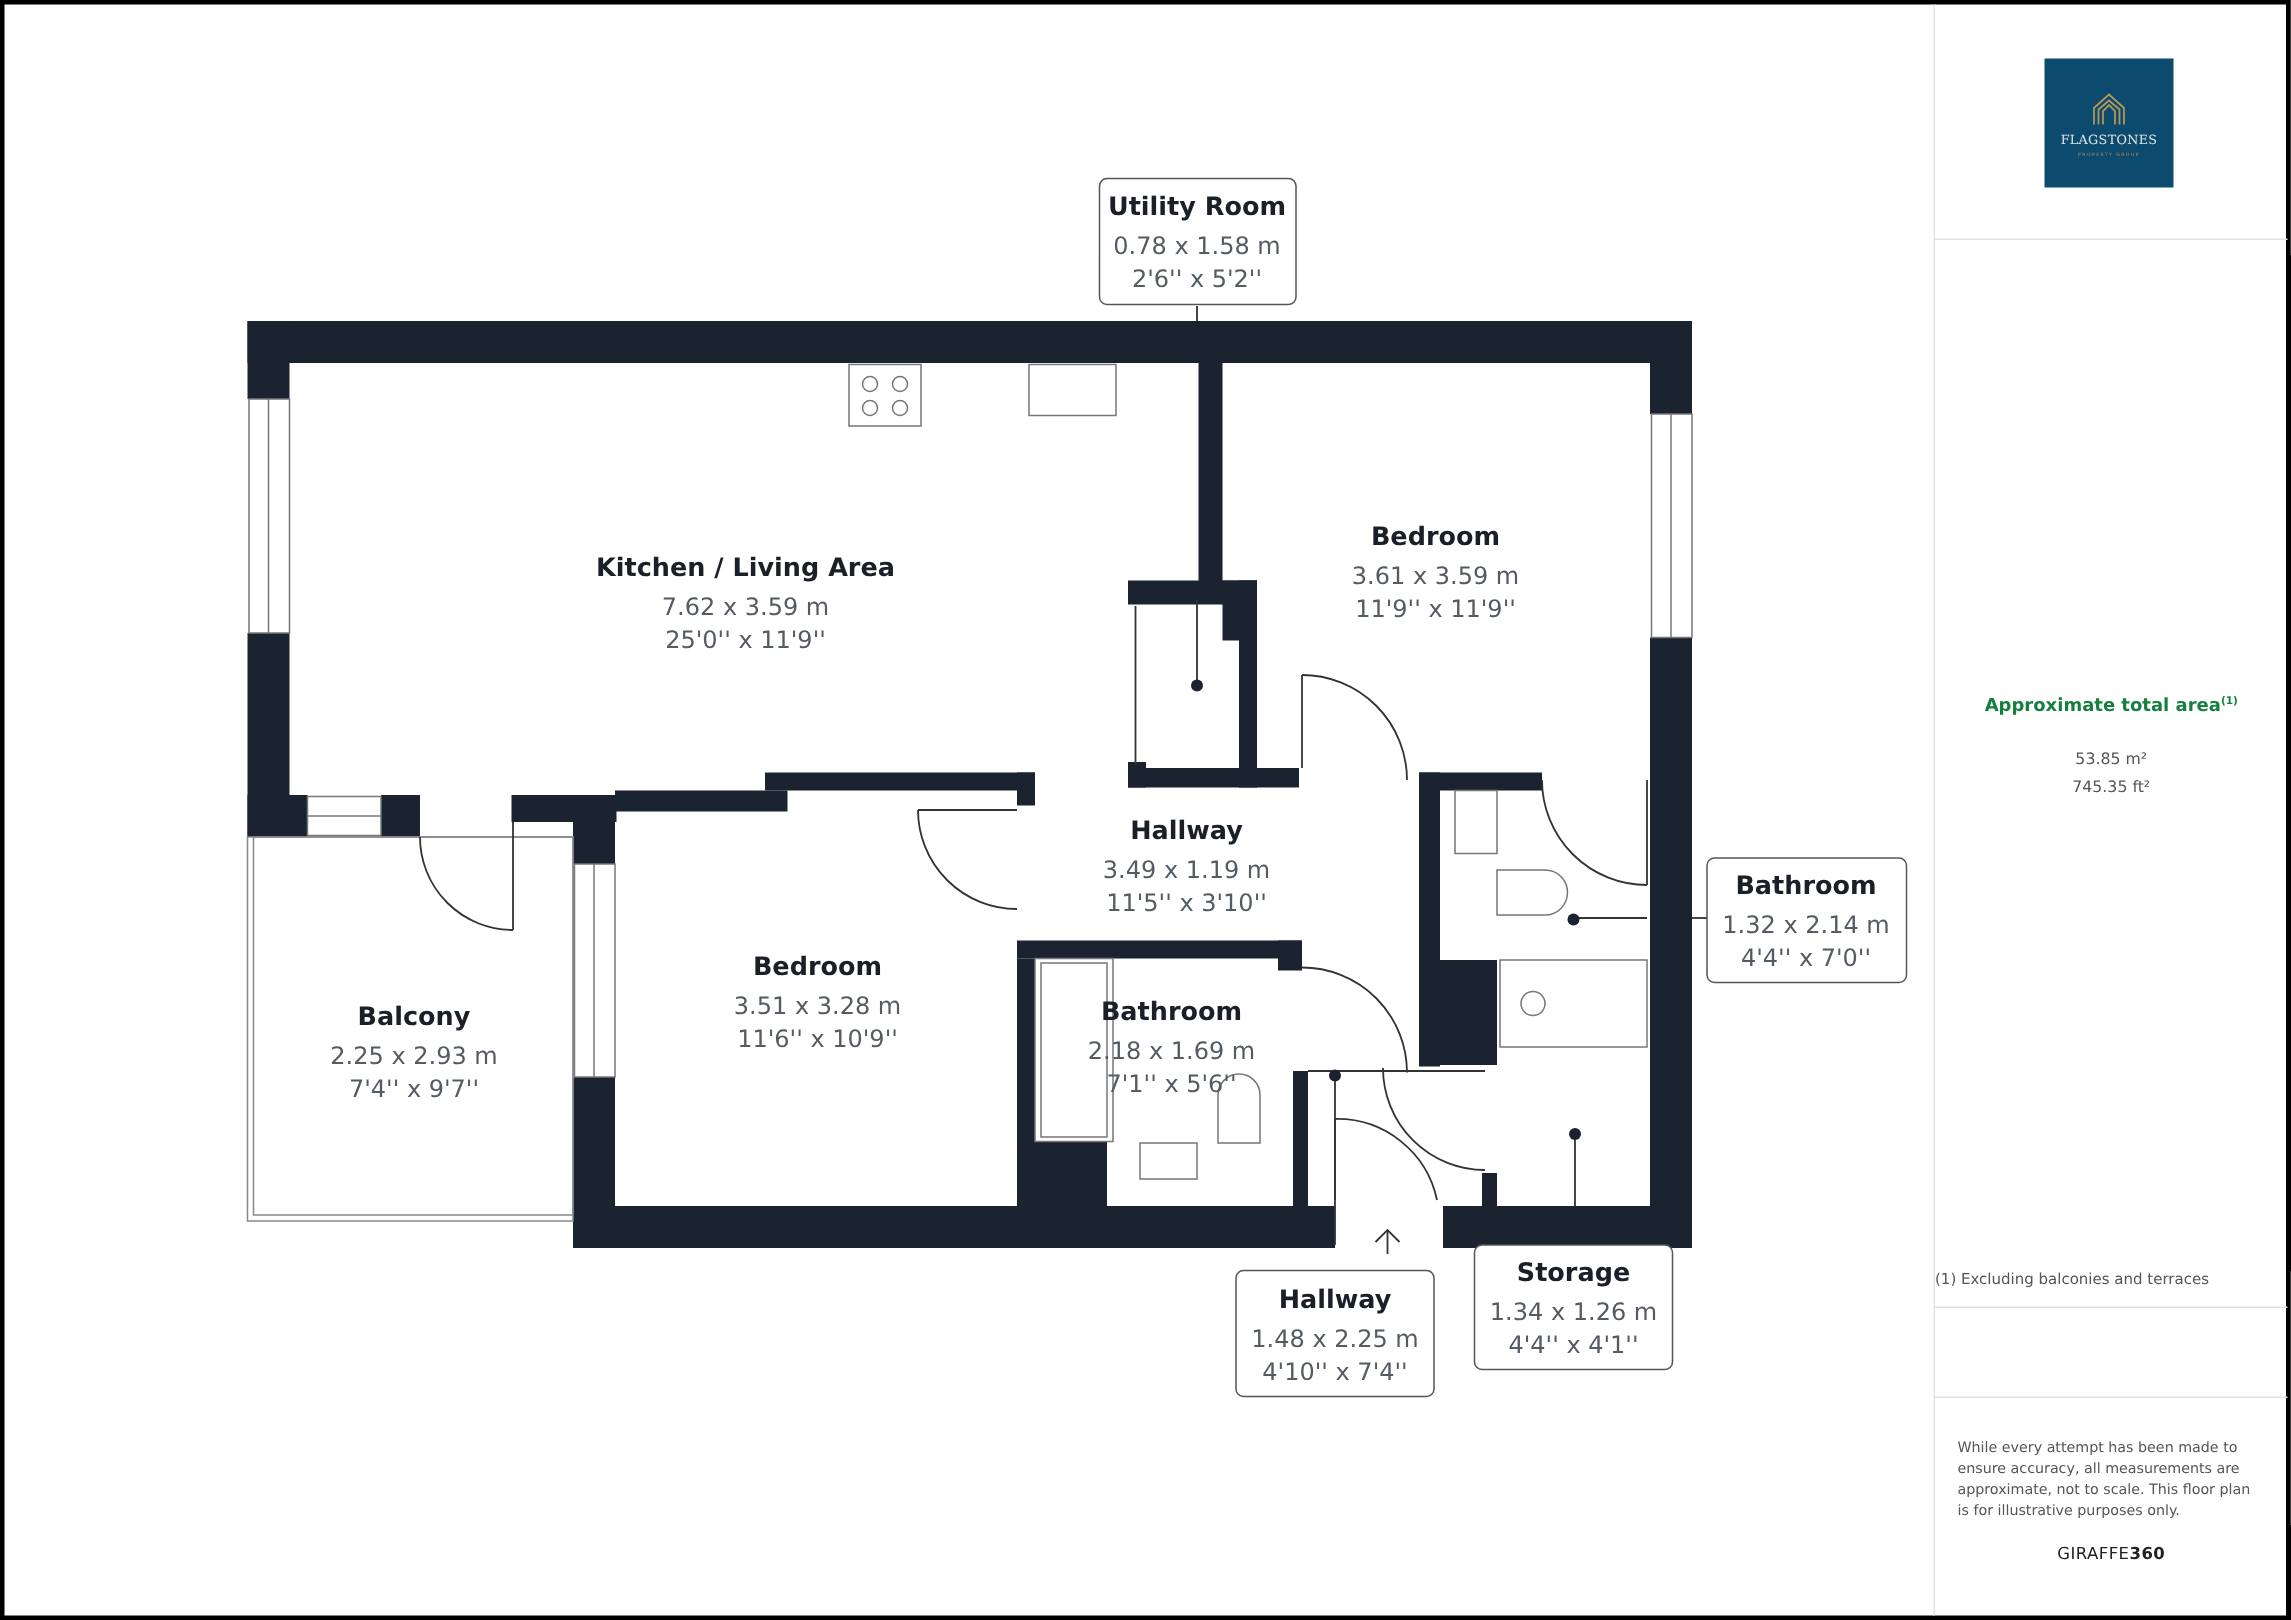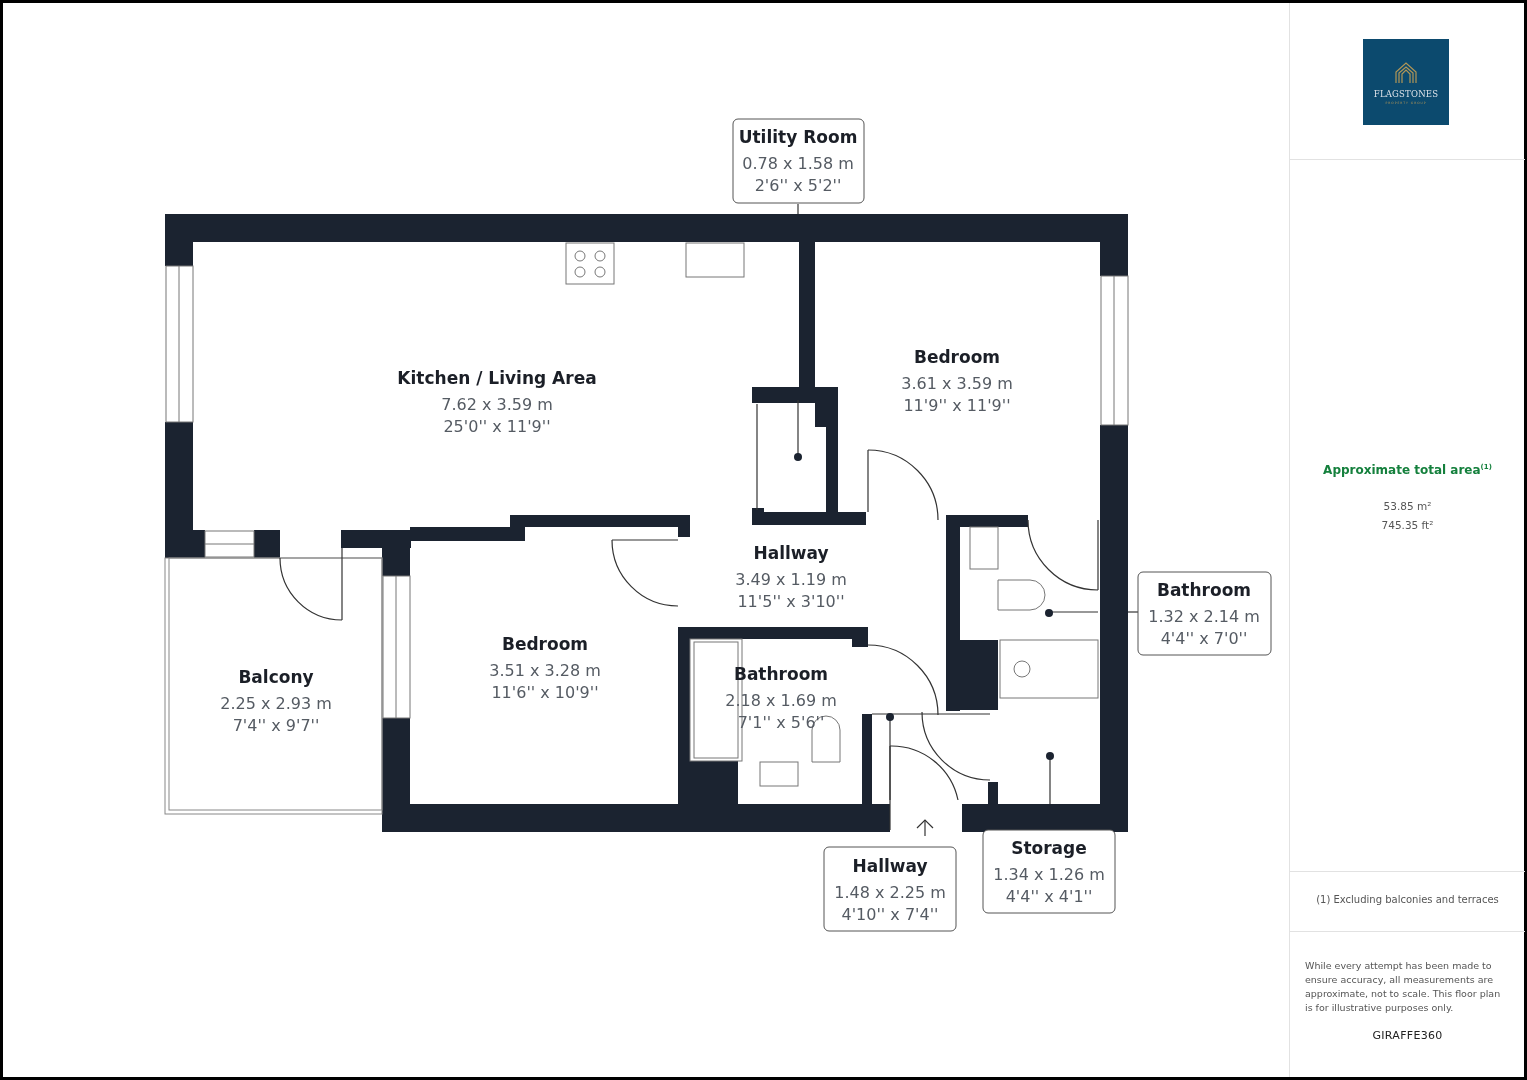--- a/index.html
+++ b/index.html
@@ -6,24 +6,24 @@
   body { width:1527px; height:1080px; position:relative; overflow:hidden; font-family:"DejaVu Sans", "Liberation Sans", sans-serif; }
   .page { position:absolute; left:3px; top:3px; width:1521px; height:1074px; background:#fff; }
   .sidebar { position:absolute; left:1286px; top:0; width:235px; height:1074px; border-left:1px solid #e2e2e2; }
   .sb-sec { position:absolute; left:0; width:235px; border-bottom:1px solid #e2e2e2; }
   .logo { position:absolute; left:73px; top:36px; width:86px; height:86px; background:#0c4a6e; }
   .logo-text { position:absolute; left:0; top:50px; width:86px; text-align:center; color:#dfe4ea; font-family:"DejaVu Serif","Liberation Serif",serif; font-size:8.5px; letter-spacing:0.2px; }
   .logo-sub { position:absolute; left:0; top:62px; width:86px; text-align:center; color:#b29757; font-size:3px; letter-spacing:1px; }
   .area-title { position:absolute; left:0; top:460px; width:235px; text-align:center; font-size:12px; font-weight:bold; color:#15803d; }
   .area-title sup { font-size:7px; }
   .area-val { position:absolute; left:0; width:235px; text-align:center; font-size:10.5px; color:#555; }
-  .footnote { position:absolute; left:0; top:891px; width:235px; text-align:center; font-size:10px; color:#555; }
+  .footnote { position:absolute; left:0; top:845px; width:235px; text-align:left; font-size:10px; color:#555; }
   .disclaimer { position:absolute; left:15px; top:956px; width:205px; text-align:left; font-size:9.5px; line-height:14px; color:#555; }
   .brand { position:absolute; left:0; top:1026px; width:235px; text-align:center; font-size:11px; color:#222; letter-spacing:0.3px; }
-  .brand b { font-weight:normal; }
+  .brand b { font-weight:bold; }
   svg text { font-family:"DejaVu Sans","Liberation Sans",sans-serif; }
   .rname { font-size:17px; font-weight:bold; fill:#1b1f27; }
   .rdim { font-size:16px; fill:#555b63; }
 </style>
 </head>
 <body>
 
 <div class="page">
 
   <svg width="1286" height="1074" viewBox="3 3 1286 1074" style="position:absolute;left:0;top:0;">

